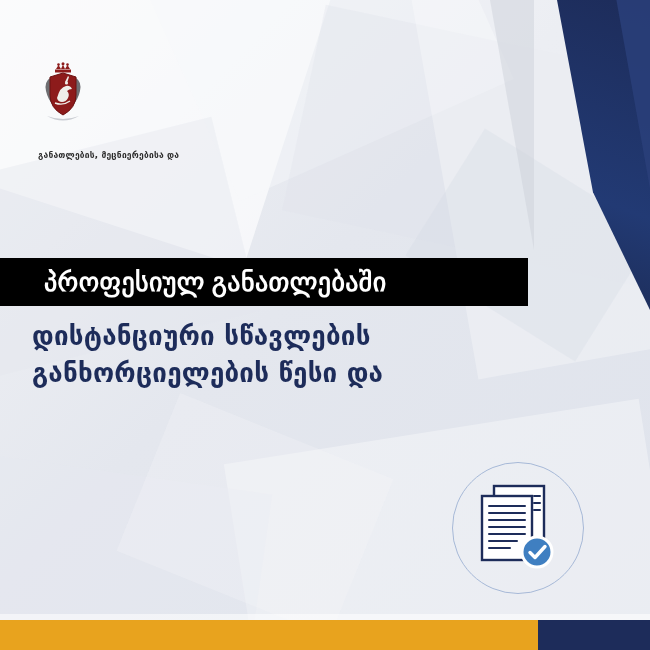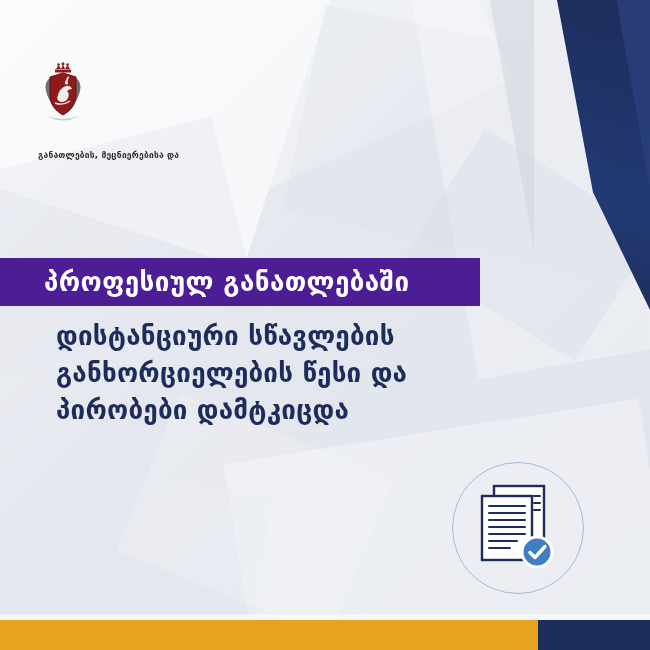--- a/index.html
+++ b/index.html
@@ -116,38 +116,39 @@
     color: #2b2b2b;
     font-weight: bold;
     width: 195px;
   }
 
   
   .headline-bar {
     position: absolute;
     left: 0;
     top: 258px;
-    width: 480px;
+    width: 528px;
     height: 48px;
-    background: #4c1d95;
+    background: #000000;
+    font-family: Liberation Serif, serif;
   }
   .headline-bar span {
     position: absolute;
     left: 44px;
     top: 50%;
     transform: translateY(-50%);
     color: #ffffff;
     font-size: 26px;
     font-weight: bold;
     letter-spacing: .4px;
     white-space: nowrap;
   }
   .headline-rest {
     position: absolute;
-    left: 56px;
+    left: 32px;
     top: 318px;
     width: 540px;
     color: #1d2c5a;
     font-size: 26px;
     font-weight: bold;
     line-height: 1.42;
     letter-spacing: .2px;
   }
   .headline-rest div { white-space: nowrap; }
 
@@ -219,21 +220,20 @@
       <div>განათლების, მეცნიერებისა და</div>
     </div>
   </div>
 
   <div class="headline-bar">
     <span>პროფესიულ განათლებაში</span>
   </div>
   <div class="headline-rest">
     <div>დისტანციური სწავლების</div>
     <div>განხორციელების წესი და</div>
-    <div>პირობები დამტკიცდა</div>
   </div>
 
   <div class="icon-wrap">
     <div class="icon-circle"></div>
     <svg width="92" height="94" viewBox="0 0 92 94">
 
       <rect x="20" y="4" width="50" height="64" fill="#ffffff" stroke="#1d2c5a" stroke-width="2.4"></rect>
 
       <rect x="8" y="14" width="50" height="64" fill="#ffffff" stroke="#1d2c5a" stroke-width="2.4"></rect>
       <g stroke="#1d2c5a" stroke-width="2" stroke-linecap="round">

